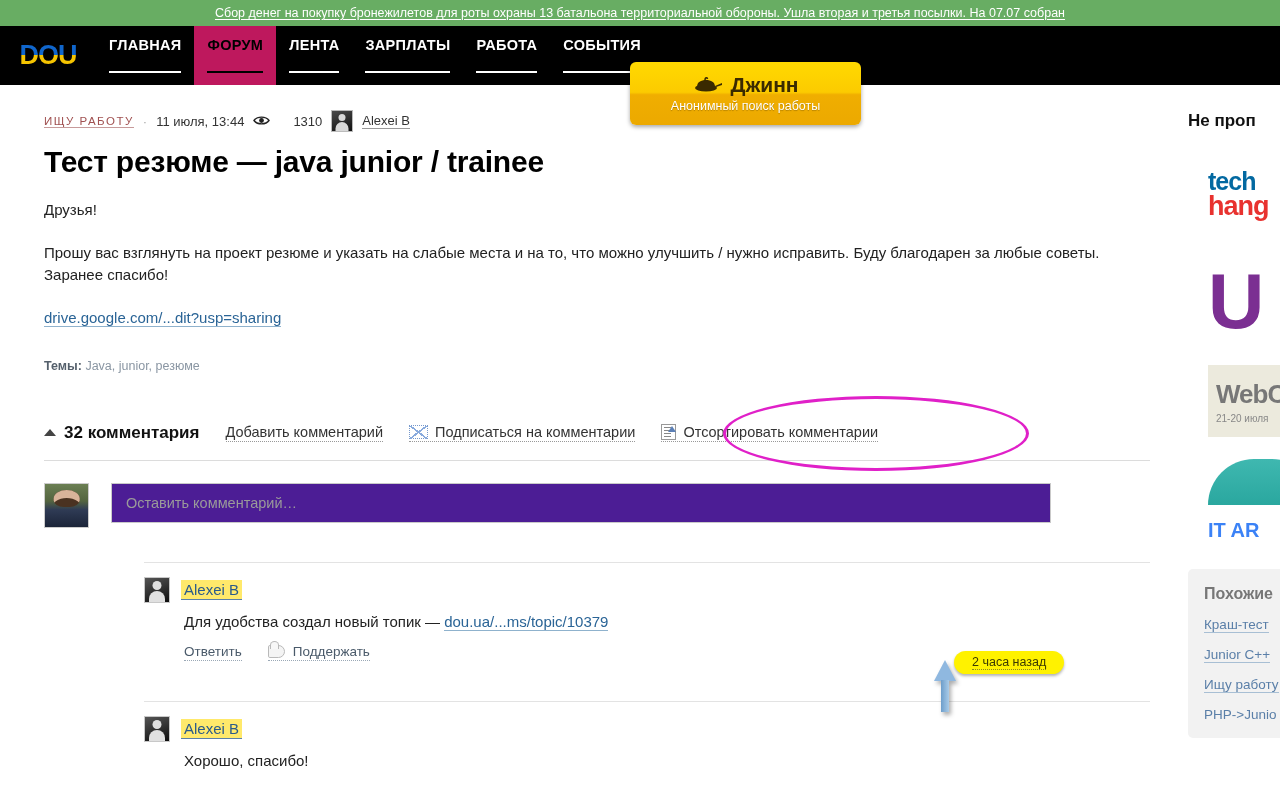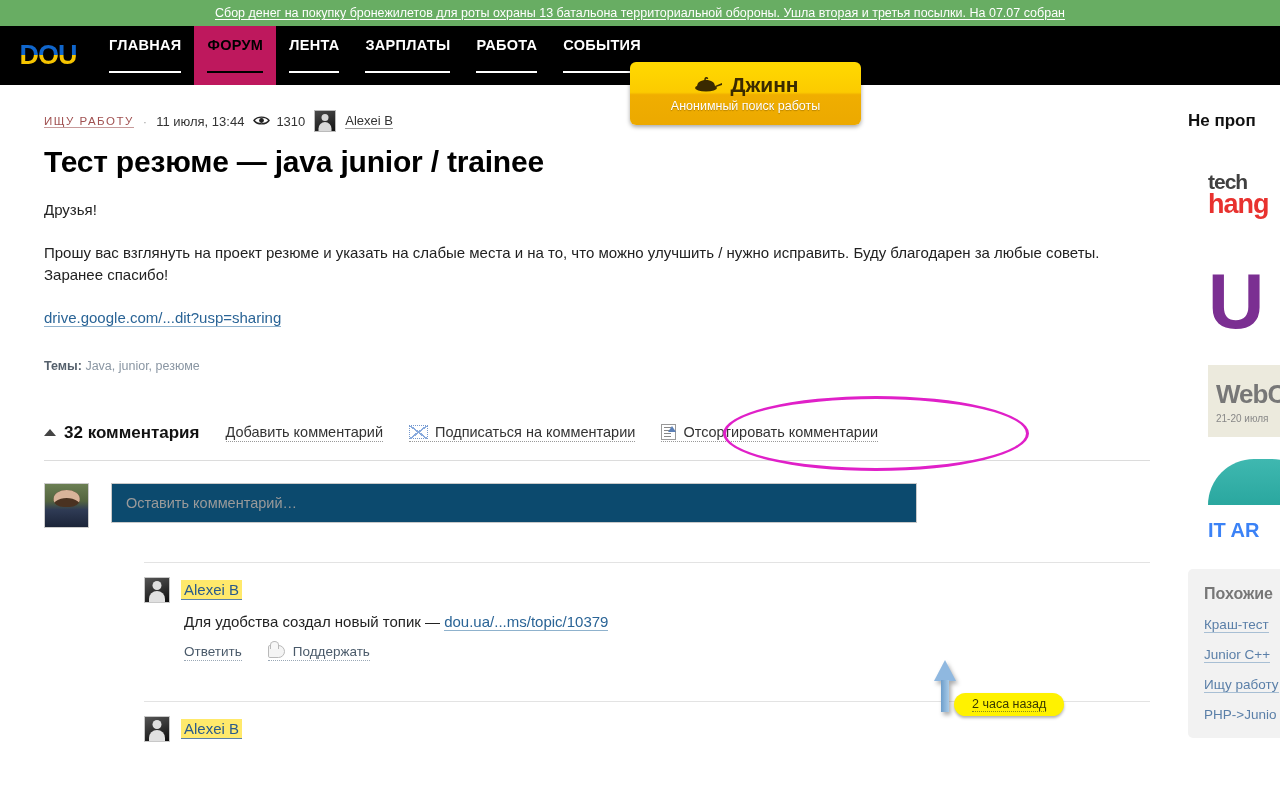--- a/index.html
+++ b/index.html
@@ -102,21 +102,21 @@
     height: 20px;
   }
   #post-category {
     color: #a05050; font-size: 11.5px;
     letter-spacing: 1.5px; text-transform: uppercase;
     border-bottom: 1px solid #c79a9a;
     cursor: pointer;
   }
   #post-date { color: #333; font-size: 13px; }
   .meta-dot { color: #aaa; }
-  #post-views { display: flex; align-items: center; gap: 6px; color:#333; font-size:13px; }
+  #post-views { display: flex; align-items: center; gap: 23px; color:#333; font-size:13px; }
   #author-link {
     color: #333; font-size: 13px;
     border-bottom: 1px solid #999; cursor: pointer;
   }
   .avatar-sm {
     width: 22px; height: 22px;
     background: linear-gradient(160deg,#4a4a4a,#111);
     border: 1px solid #bbb;
     display: inline-block; position: relative; flex: none;
   }
@@ -235,23 +235,23 @@
       linear-gradient(to bottom, #6b7f53 0%, #53643f 40%, #2f3b55 60%, #1b2438 100%);
     position: relative;
   }
   #user-avatar::after {
     content:""; position:absolute; left:50%; top:14%;
     width:62%; height:40%; border-radius:50% 50% 40% 40%;
     background:#4a3221; transform:translateX(-50%);
     box-shadow: inset 0 10px 0 -2px #d9b49a;
   }
   #comment-input {
-    width: 806px; height: 40px;
+    width: 940px; height: 40px;
     border: 1px solid #c9c9c9;
-    background: #0c4a6e;
+    background: #4c1d95;
     font-size: 14.5px; color: #999;
     padding: 0 14px;
     font-family: "Liberation Sans", sans-serif;
   }
   #comment-input::placeholder { color: #9a9a9a; }
 
   
   .comment-sep {
     width: 1006px; height: 1px; background: #e3e3e3;
     margin-left: 100px;
@@ -356,21 +356,21 @@
   .promo {
     margin: 22px 0 0 28px;
     width: 160px; height: 84px;
     display: flex; align-items: center; justify-content: flex-start;
     overflow: hidden;
   }
   .promo-techhangout {
     flex-direction: column; align-items: flex-start;
     justify-content: center; line-height: 0.95;
   }
-  .promo-techhangout .t1 { font-size: 21px; color: #404040; font-weight: bold; letter-spacing:-1px; }
+  .promo-techhangout .t1 { font-size: 25px; color: #0369a1; font-weight: bold; letter-spacing:-1px; }
   .promo-techhangout .t2 { font-size: 27px; color: #e8322f; font-weight: bold; letter-spacing:-1px;}
   .promo-ubest {
     font-size: 78px; color: #7b2f92; font-weight: bold;
     line-height: 0.8; letter-spacing: -4px;
   }
   .promo-webcamp {
     background: #eceadd; flex-direction: column;
     align-items: flex-start; justify-content: center;
     padding-left: 8px; height: 72px; width: 150px;
   }
@@ -541,28 +541,29 @@
 
     
     <div style="margin-top:40px">
       <div class="comment-sep"></div>
     </div>
     <div class="comment">
       <div class="comment-head">
         <span class="avatar-md"></span>
         <span class="comment-author">Alexei B</span>
       </div>
+      <div class="comment-body">Хорошо, спасибо!</div>
     </div>
 
     
     <div class="arrow-wrap" style="left:934px; top:575px;">
       <div class="head"></div>
       <div class="shaft"></div>
     </div>
-    <div class="time-badge" style="left:954px; top:608px;">
+    <div class="time-badge" style="left:954px; top:566px;">
       <span>2 часа назад</span>
     </div>
 
     
     
   </div>
 
   <div id="sidebar">
     <div id="sidebar-title">Не проп</div>
 

